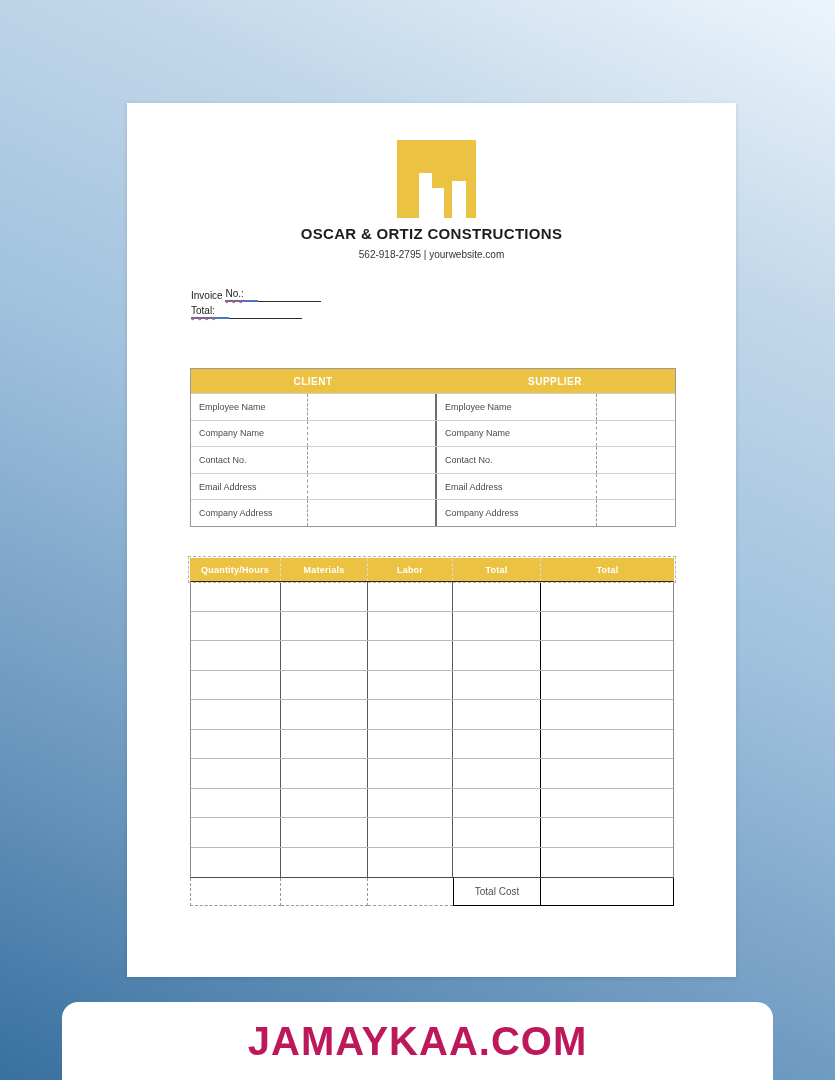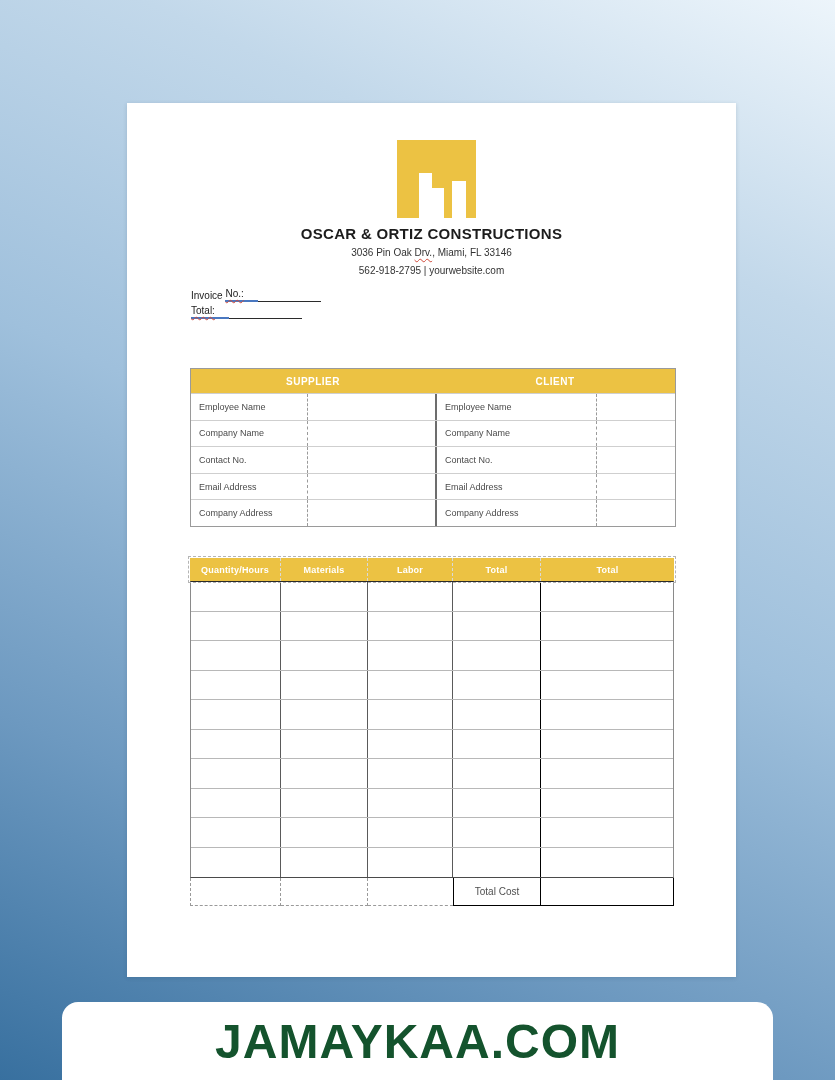--- a/index.html
+++ b/index.html
@@ -68,59 +68,58 @@
   .ghost-cell:nth-child(3) { border-right:none; }
   .total-label-cell { display:flex; align-items:center; justify-content:center;
                       font-size:10px; color:#4f4f4f;
                       border-left:1px solid #000; border-right:1px solid #000; border-bottom:1px solid #000; }
   .total-value-cell { border-right:1px solid #000; border-bottom:1px solid #000; }
 
   
   .banner { position:absolute; left:62px; top:1002px; width:711px; height:78px;
             background:#ffffff; border-radius:16px 16px 0 0;
             display:flex; align-items:center; justify-content:center; }
-  .banner-text { font-size:48px; font-weight:bold; letter-spacing:1px; color:#14532d; }
+  .banner-text { font-size:40px; font-weight:bold; letter-spacing:1px; color:#be185d; }
 </style>
 </head>
 <body>
 
 <div class="stage">
 
   <div class="paper">
 
     <div class="logo">
       <div class="cut cut-tall"></div>
       <div class="cut cut-step"></div>
       <div class="cut cut-right"></div>
     </div>
 
     <div class="header-block">
       <div class="company-name">OSCAR &amp; ORTIZ CONSTRUCTIONS</div>
-      <div class="company-address"><span>3036 Pin Oak </span><span class="spellcheck">Drv.</span><span>, Miami, FL 33146</span></div>
       <div class="company-contact">562-918-2795 | yourwebsite.com</div>
     </div>
 
     <div class="meta">
       <div class="meta-line">
         <span class="meta-word">Invoice </span>
           <span class="meta-word spellcheck field-word">No.:</span>
           <span class="blank-blue"></span>
           <span class="blank-black w63"></span>
       </div>
       <div class="meta-line">
         <span class="meta-word spellcheck field-word">Total:</span>
           <span class="blank-blue"></span>
           <span class="blank-black w73"></span>
       </div>
     </div>
 
     <div class="party-table">
       <div class="party-header">
+        <div class="party-header-cell">CLIENT</div>
         <div class="party-header-cell">SUPPLIER</div>
-        <div class="party-header-cell">CLIENT</div>
       </div>
       <div id="party-rows">
           <div class="party-row">
             <div class="pcell plabel">Employee Name</div>
             <div class="pcell pvalue"></div>
             <div class="pcell plabel slabel">Employee Name</div>
             <div class="pcell pvalue"></div>
           </div>
           <div class="party-row">
             <div class="pcell plabel">Company Name</div>

